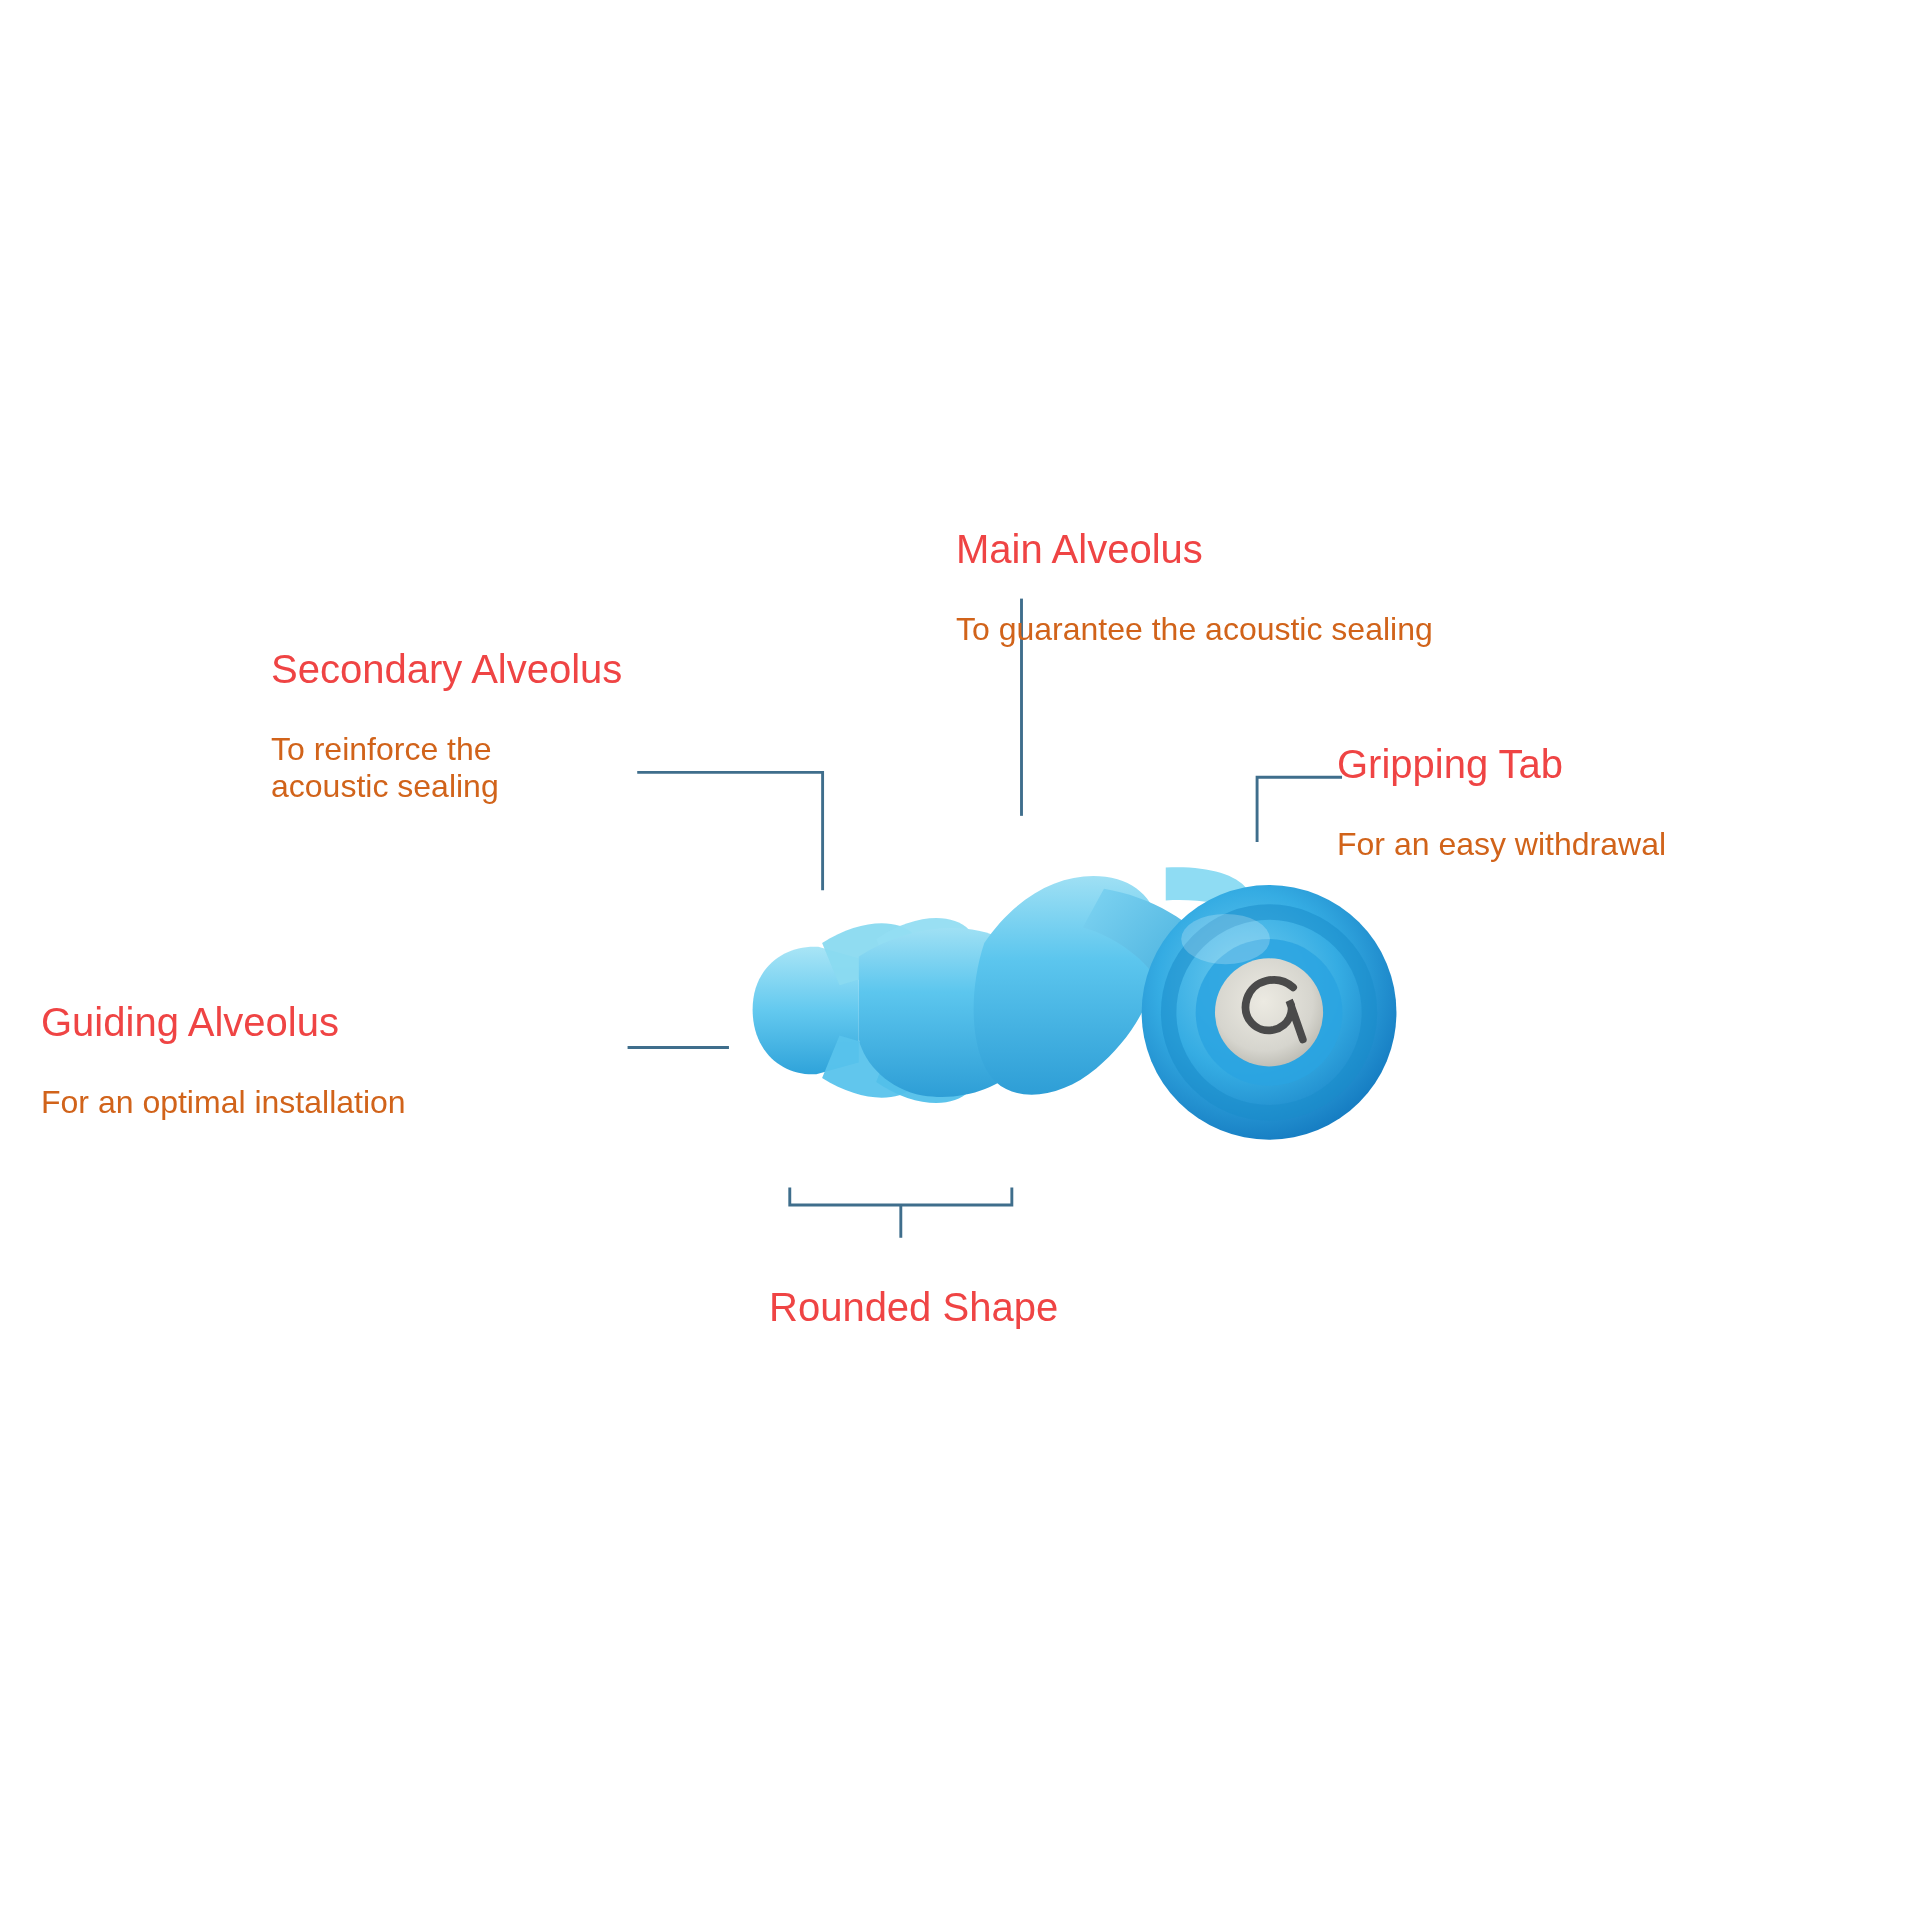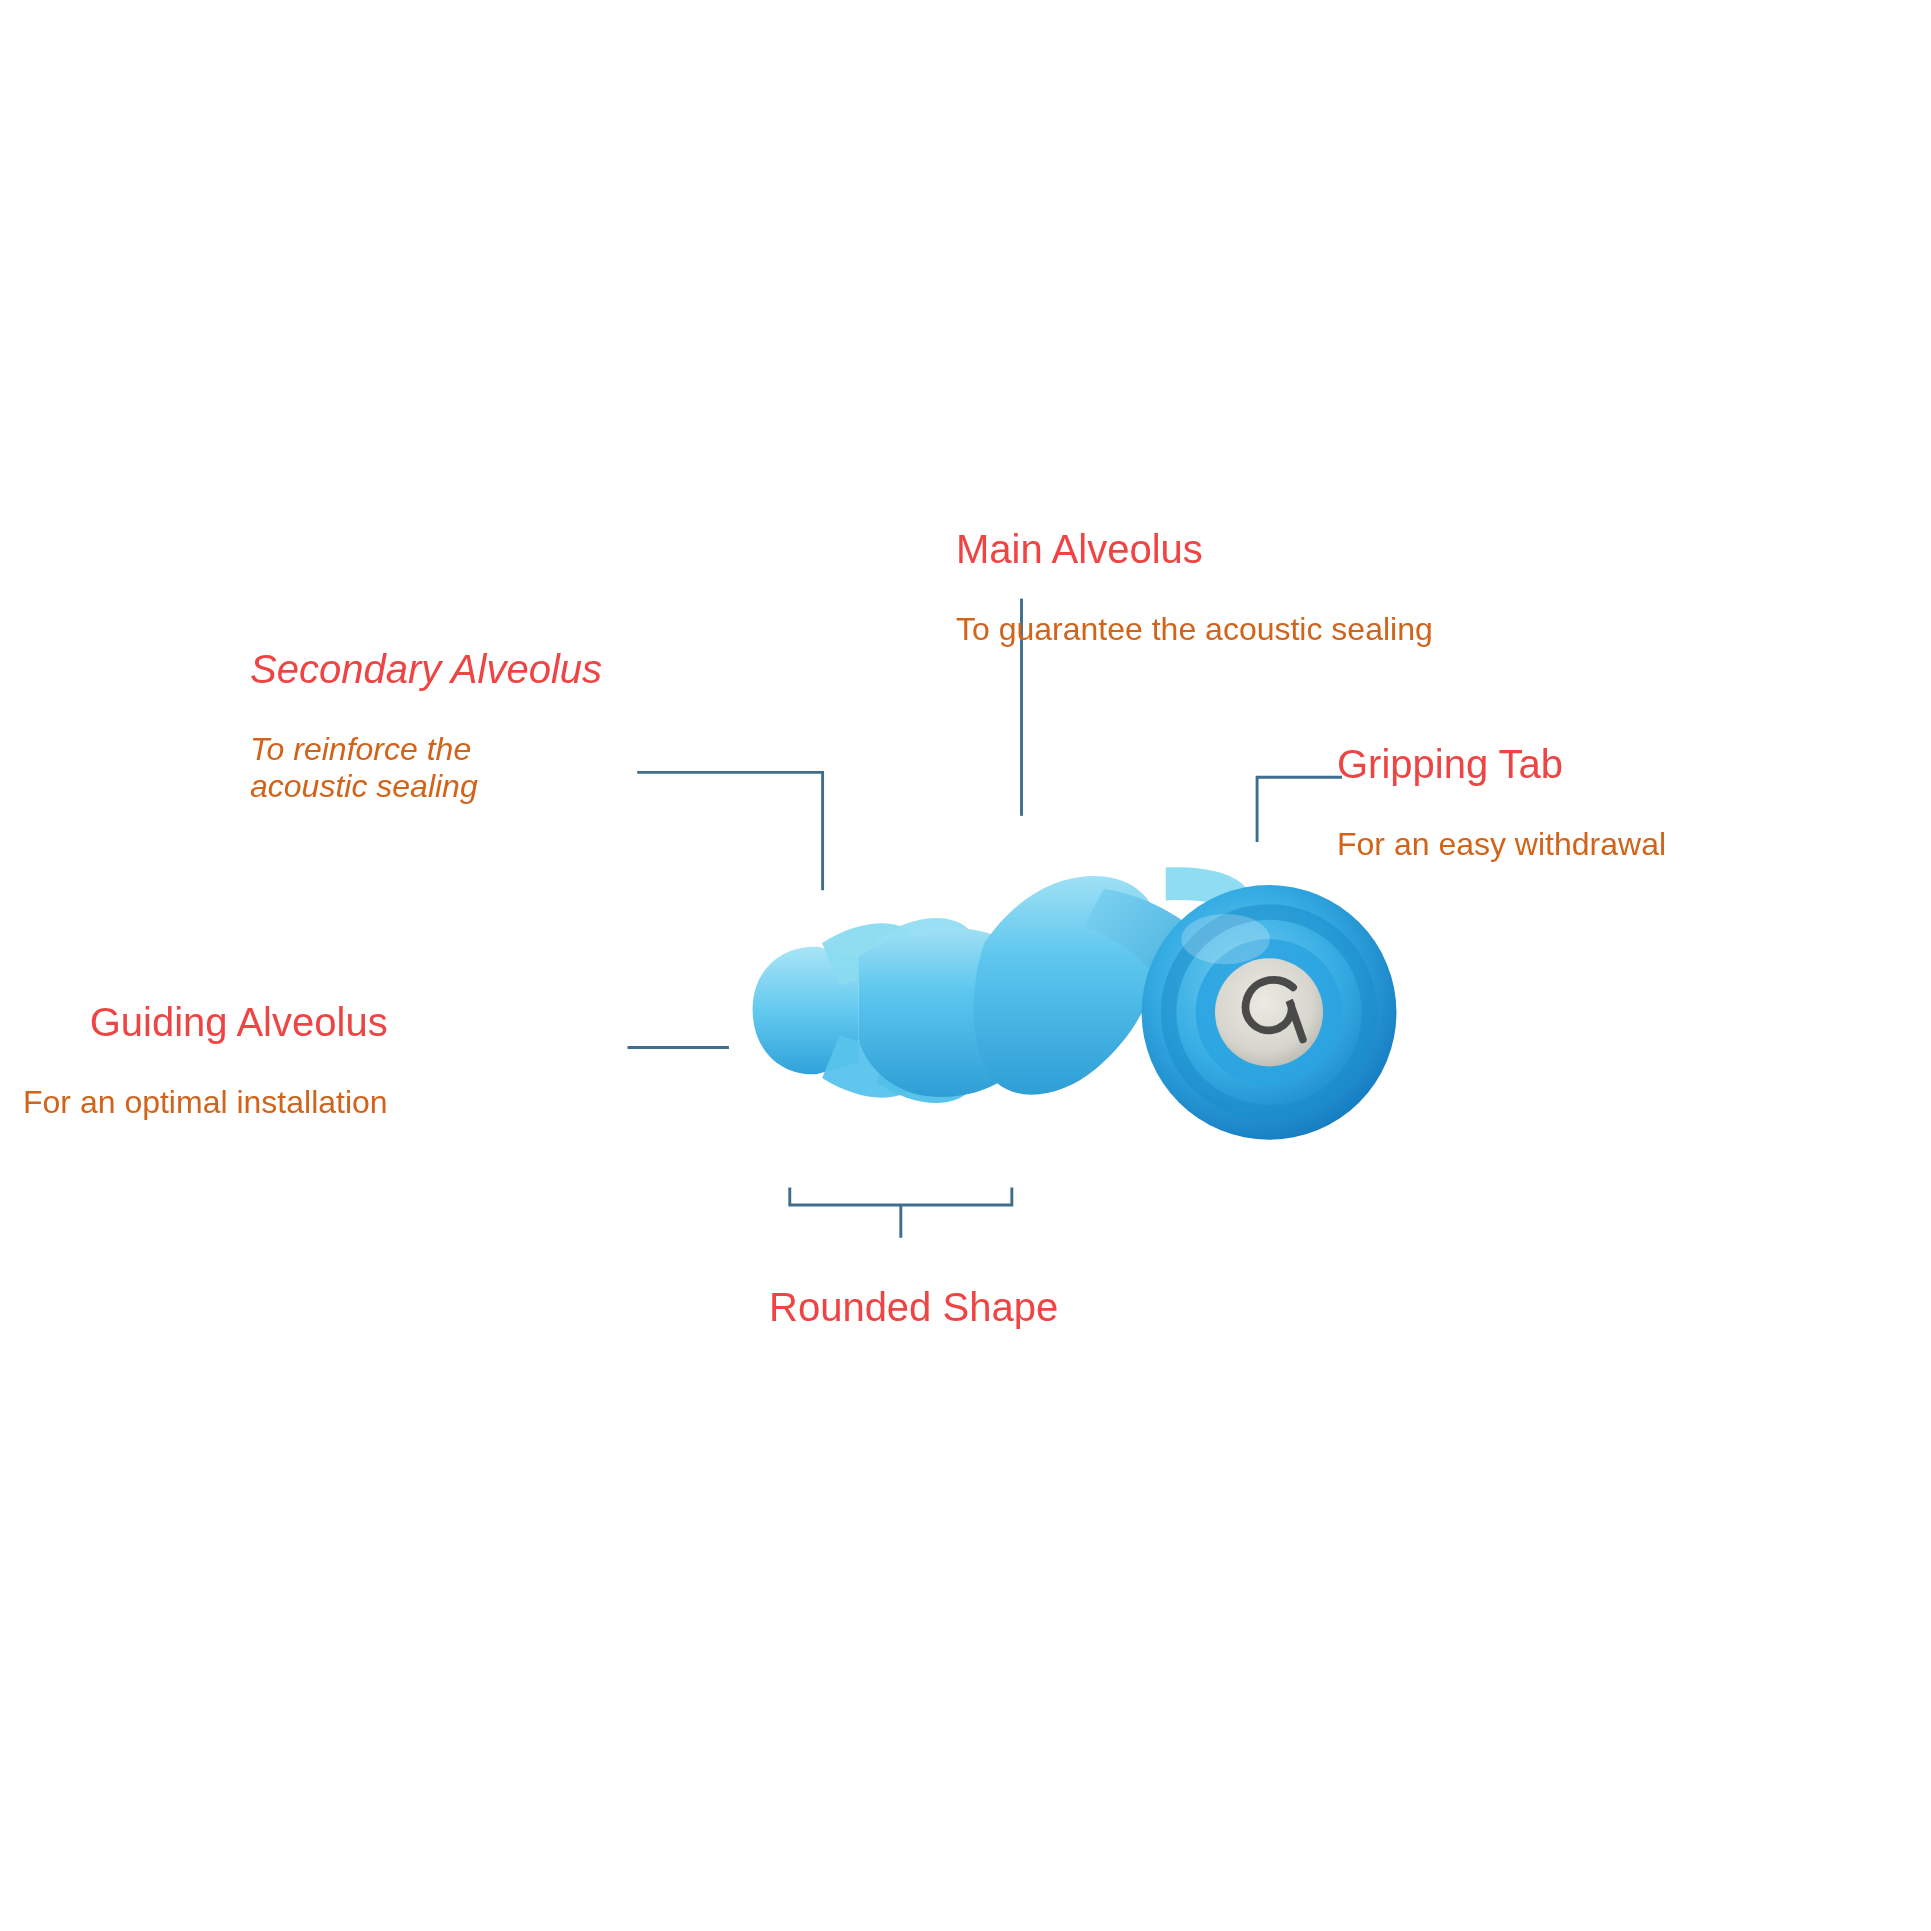--- a/index.html
+++ b/index.html
@@ -125,32 +125,32 @@
       <path d="M 600 142 C 584 128, 558 134, 552 154 C 546 174, 562 190, 580 186 C 596 182, 602 166, 596 156 L 610 196" fill="none" stroke="#4a4a4a" stroke-width="8" stroke-linecap="round"></path>
       <ellipse cx="530" cy="92" rx="46" ry="26" fill="#ffffff" opacity="0.22"></ellipse>
     </svg>
   </div>
 
   <div class="ann" style="left: 956px; top: 488px;">
     <span class="title">Main Alveolus</span>
     <span class="desc">To guarantee the acoustic sealing</span>
   </div>
 
-  <div class="ann" style="left: 250px; top: 608px; font-style: italic;">
+  <div class="ann" style="left: 271px; top: 608px;">
     <span class="title">Secondary Alveolus</span>
     <span class="desc">To reinforce the
 acoustic sealing</span>
   </div>
 
   <div class="ann" style="left: 1337px; top: 703px;">
     <span class="title">Gripping Tab</span>
     <span class="desc">For an easy withdrawal</span>
   </div>
 
-  <div class="ann" style="left: 23px; top: 961px; text-align: right;">
+  <div class="ann" style="left: 41px; top: 961px;">
     <span class="title">Guiding Alveolus</span>
     <span class="desc">For an optimal installation</span>
   </div>
 
   <div class="ann" style="left: 769px; top: 1246px;">
     <span class="title">Rounded Shape</span>
   </div>
 
 </div>
 

